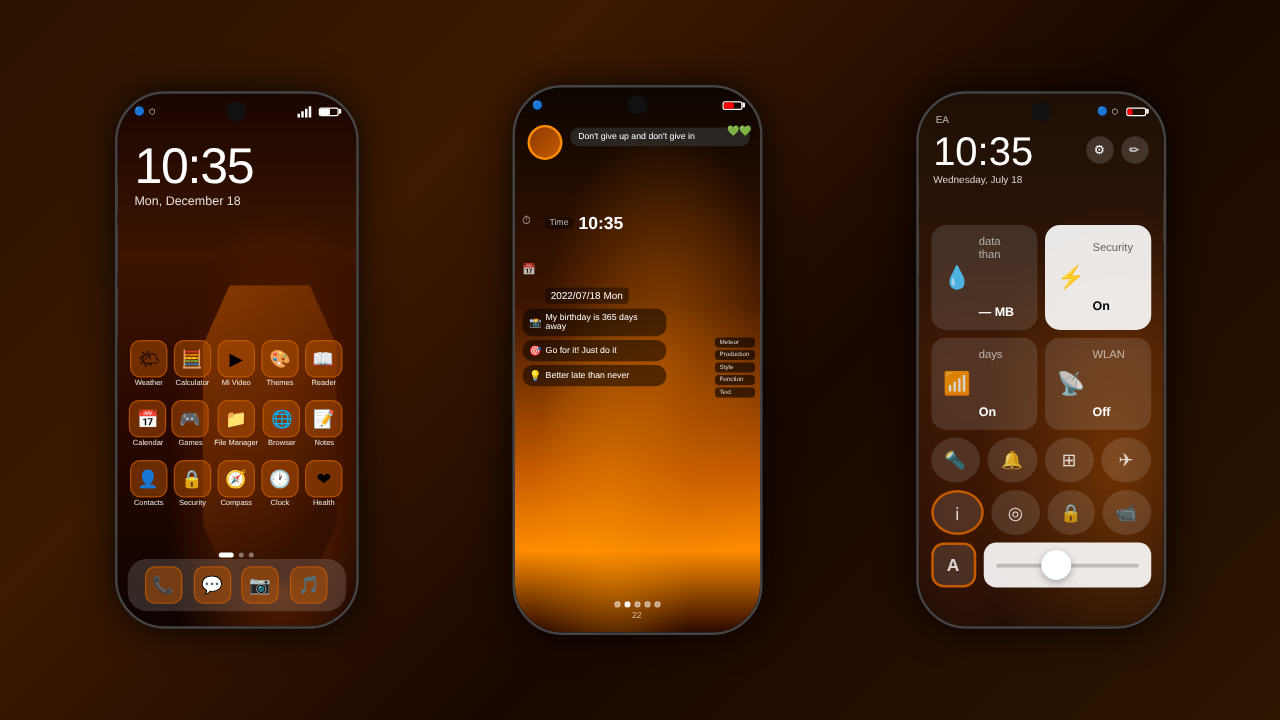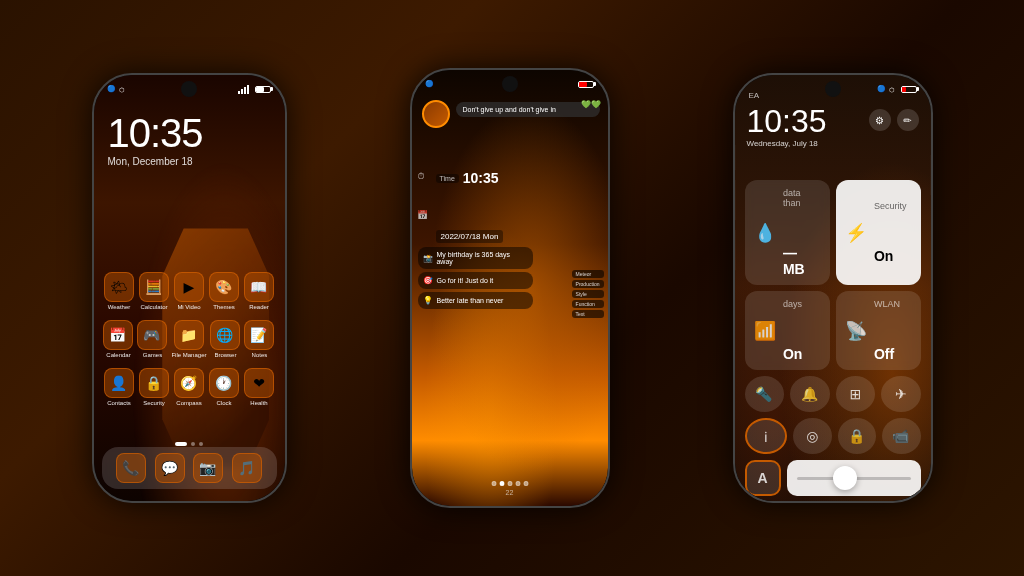--- a/index.html
+++ b/index.html
@@ -498,21 +498,21 @@
       font-size: 9px;
       color: rgba(255,255,255,0.6);
       margin-bottom: 1px;
     }
 
     .control-tile.active .control-tile-title {
       color: rgba(0,0,0,0.6);
     }
 
     .control-tile-value {
-      font-size: 14px;
+      font-size: 10px;
       color: #fff;
       font-weight: 600;
       margin-top: 37px;
     }
 
     .control-tile.active .control-tile-value {
       color: #000;
     }
 
     

